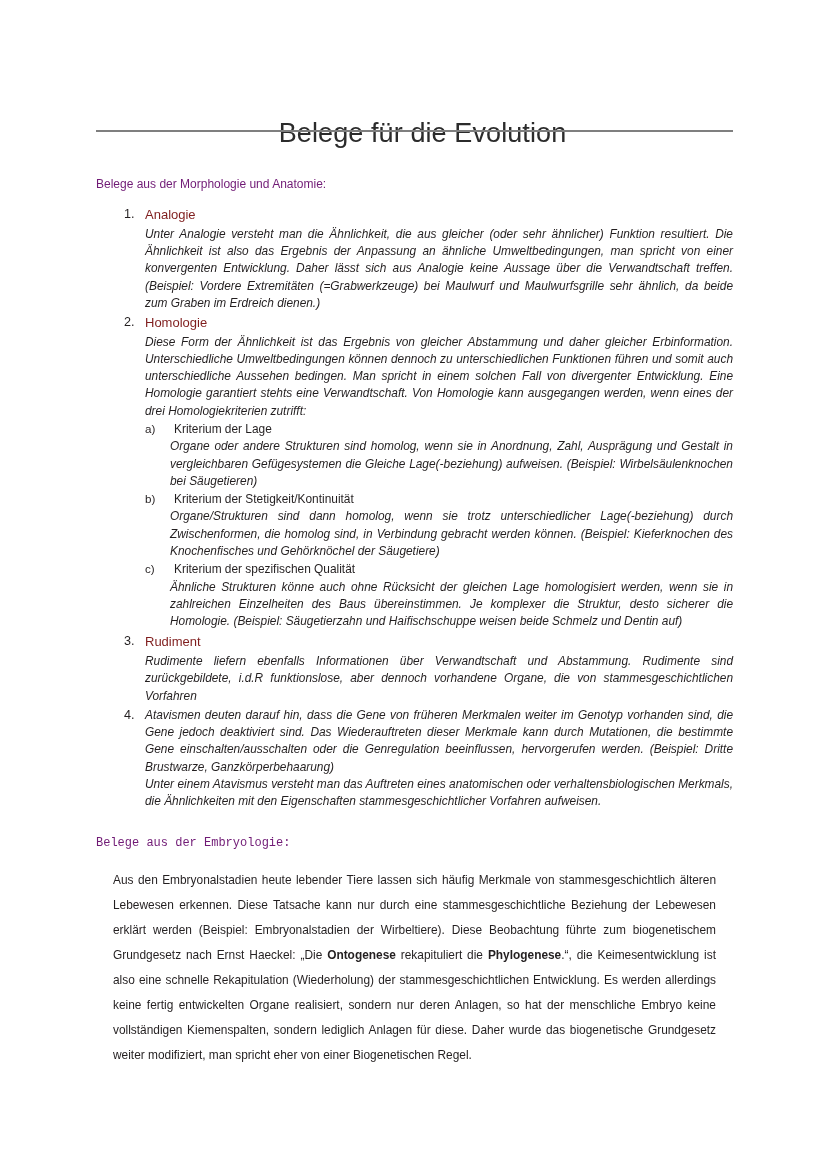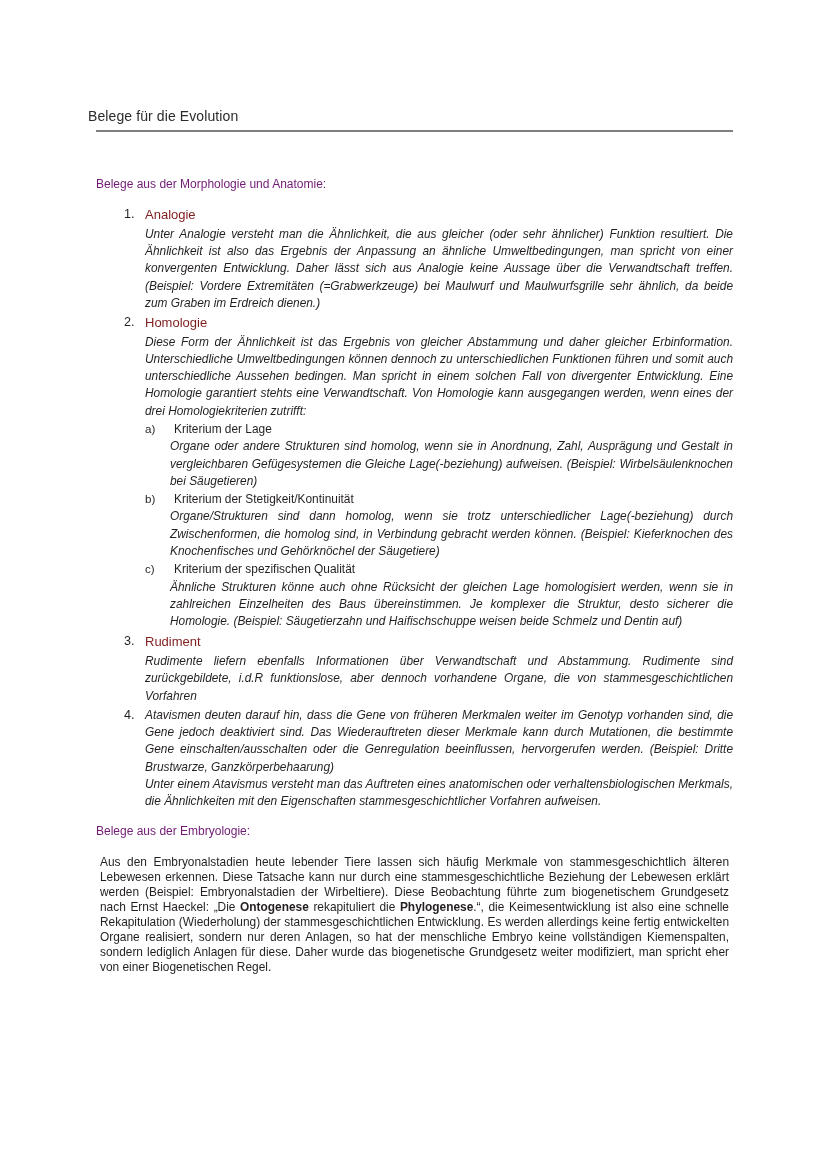--- a/index.html
+++ b/index.html
@@ -14,24 +14,25 @@
   .page {
     position: relative;
     width: 828px;
     height: 1171px;
     background: #ffffff;
     overflow: hidden;
     box-sizing: border-box;
   }
   .doc-title {
     position: absolute;
-    left: 88px;
+    left: 104px;
     top: 99px;
     width: 637px;
-    font-size: 14px;
+    text-align: center;
+    font-size: 27px;
     font-weight: 400;
     letter-spacing: 0.1px;
     color: #2b2b2b;
     line-height: 1.2;
   }
   .title-rule {
     position: absolute;
     left: 96px;
     top: 130px;
     width: 637px;
@@ -45,22 +46,23 @@
     width: 637px;
   }
   .section-head {
     font-size: 12px;
     font-weight: 400;
     color: #701a75;
     line-height: 1.35;
     margin: 0 0 14px 0;
   }
   .embryo-head {
-    margin-top: 12px;
+    margin-top: 24px;
     margin-bottom: 16px;
+    font-family: Liberation Mono, monospace;
   }
   ol.numbered {
     list-style: none;
     margin: 0;
     padding: 0;
   }
   ol.numbered > li {
     position: relative;
     padding-left: 49px;
     margin-bottom: 2px;
@@ -113,23 +115,23 @@
   }
   .sub-title {
     font-size: 11.9px;
     font-weight: 400;
     color: #231f20;
     line-height: 1.45;
     margin: 0 0 0 4px;
   }
   .embryo-body {
     font-size: 11.9px;
-    line-height: 15px;
+    line-height: 25px;
     text-align: justify;
-    margin: 4px;
+    margin: 17px;
     color: #231f20;
   }
   b, strong { font-weight: 700; }
 </style>
 </head>
 <body>
 
 <div class="page">
 
   <h1 class="doc-title">Belege für die Evolution</h1>

